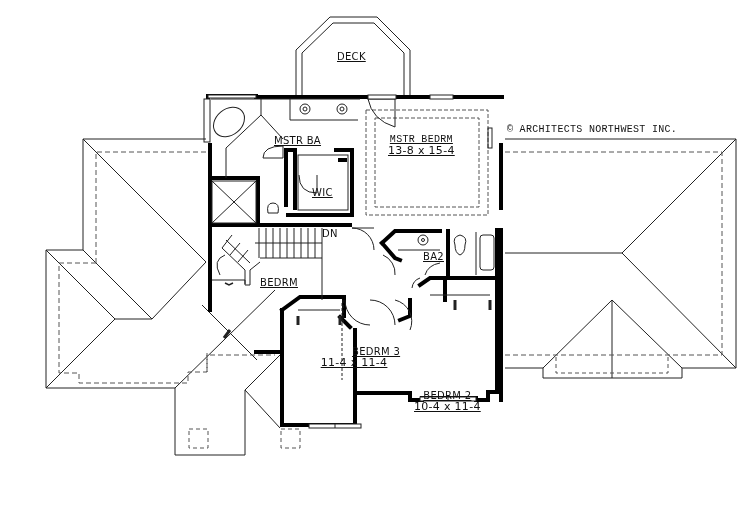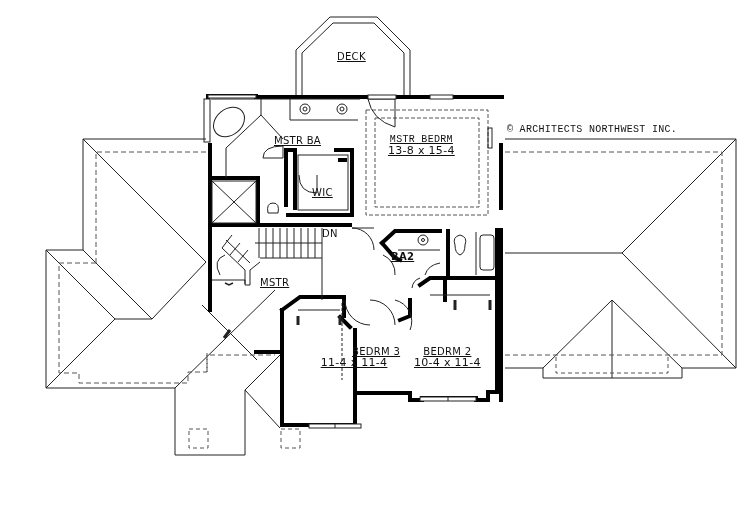--- a/index.html
+++ b/index.html
@@ -198,27 +198,27 @@
 
 <div class="lbl u" style="left:337px;top:51px;">DECK</div>
 <div class="lbl u" style="left:274px;top:135px;">MSTR BA</div>
 <div class="lbl u" style="left:312px;top:187px;">WIC</div>
 
 <div class="room" style="left:388px;top:134px;">
   <div class="lbl u" style="position:static;font-family:Liberation Mono, monospace;">MSTR BEDRM</div>
   <div class="lbl dim" style="position:static;">13-8 x 15-4</div>
 </div>
 
-<div class="lbl u" style="left:391px;top:251px;font-weight:bold;">BA2</div>
-<div class="lbl u" style="left:260px;top:277px;">MSTR</div>
+<div class="lbl u" style="left:423px;top:251px;">BA2</div>
+<div class="lbl u" style="left:260px;top:277px;">BEDRM</div>
 <div class="lbl" style="left:322px;top:228px;">DN</div>
 
 <div class="room" style="left:308px;top:346px;">
   <div class="lbl u" style="position:static;margin-left:44px;">BEDRM 3</div>
   <div class="lbl dim" style="position:static;">11-4 x 11-4</div>
 </div>
 
 <div class="room" style="left:414px;top:346px;">
-  <div class="lbl u" style="position:static;">BEDRM 2</div>
+  <div class="lbl u" style="position:static;margin-top:44px;">BEDRM 2</div>
   <div class="lbl dim" style="position:static;">10-4 x 11-4</div>
 </div>
 
 <div class="lbl" style="left:507px;top:124px;text-align:left;font-family:Liberation Mono, monospace;">© ARCHITECTS NORTHWEST INC.</div>
 
 </body></html>

